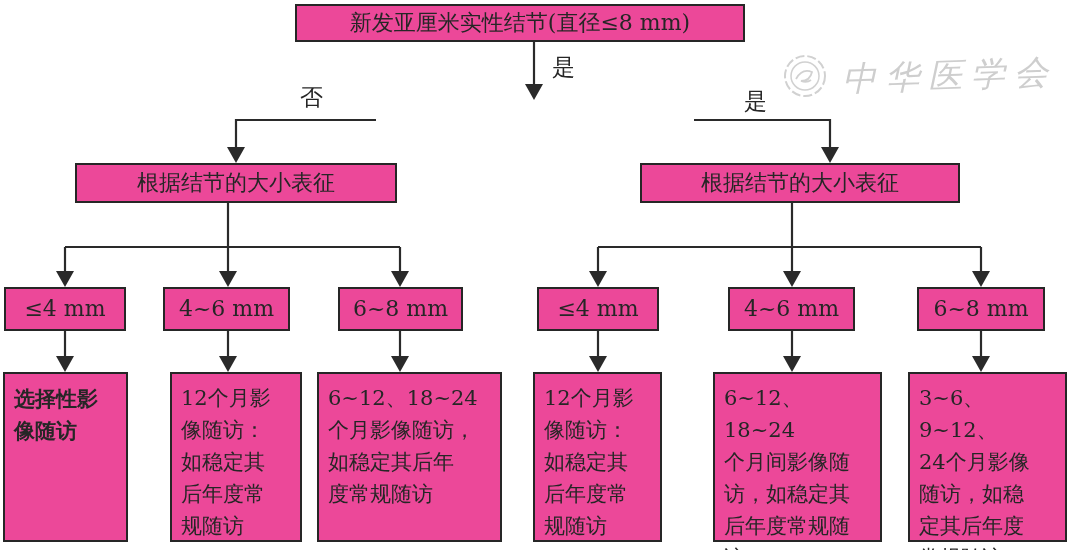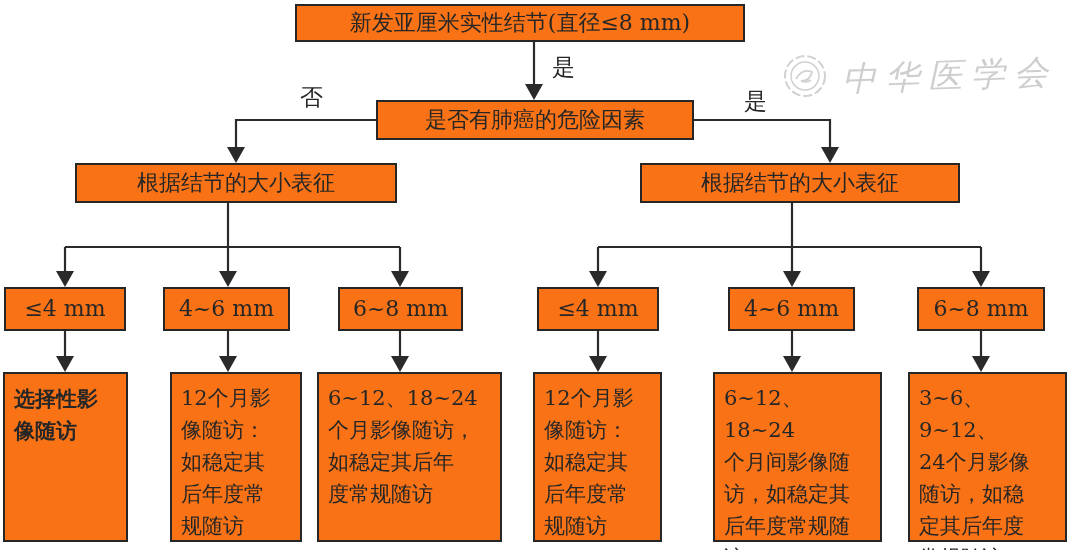--- a/index.html
+++ b/index.html
@@ -14,21 +14,21 @@
   }
   #connectors {
     position: absolute;
     left: 0; top: 0;
     width: 1080px; height: 550px;
   }
   .box {
     position: absolute;
     box-sizing: border-box;
     border: 2px solid #262626;
-    background: #f97316;
+    background: #ec4899;
     display: flex;
     align-items: center;
     justify-content: center;
     text-align: center;
     font-size: 22px;
     line-height: 1.2;
     color: #262626;
     z-index: 2;
   }
   .rec {
@@ -129,21 +129,20 @@
         <path d="M14,30 q6,-11 16,-7 q-2,9 -11,9 q6,2 10,-1" stroke-width="1.8"></path>
       </g>
     </svg>
     <div class="wm-text">中华医学会</div>
   </div>
 
   <div class="box" style="left:295px; top:4px; width:450px; height:38px;">新发亚厘米实性结节(直径≤8 mm)</div>
 
   <span class="edge-label" style="left:552px; top:52px;">是</span>
 
-  <div class="box" style="left:376px; top:100px; width:318px; height:40px;">是否有肺癌的危险因素</div>
 
   <span class="edge-label" style="left:300px; top:82px;">否</span>
   <span class="edge-label" style="left:744px; top:86px;">是</span>
 
   <div class="box" style="left:75px; top:163px; width:322px; height:40px;">根据结节的大小表征</div>
   <div class="box" style="left:640px; top:163px; width:320px; height:40px;">根据结节的大小表征</div>
 
   <div class="box" style="left:4px; top:287px; width:122px; height:44px;">≤4 mm</div>
   <div class="box" style="left:163px; top:287px; width:127px; height:44px;">4~6 mm</div>
   <div class="box" style="left:338px; top:287px; width:125px; height:44px;">6~8 mm</div>

